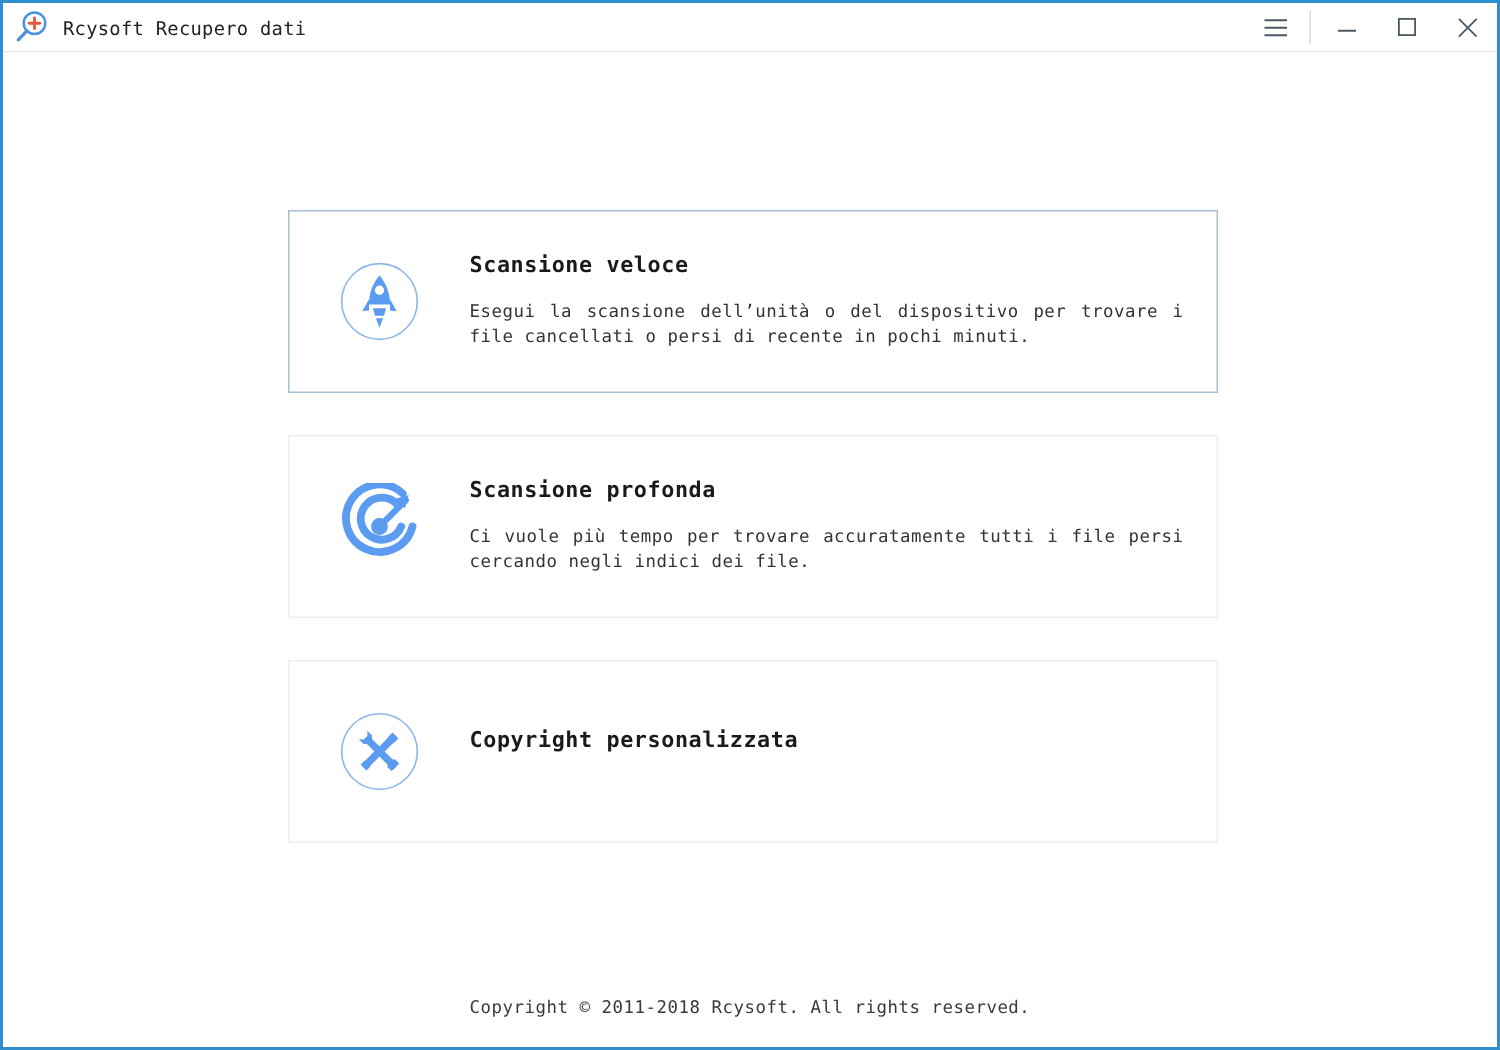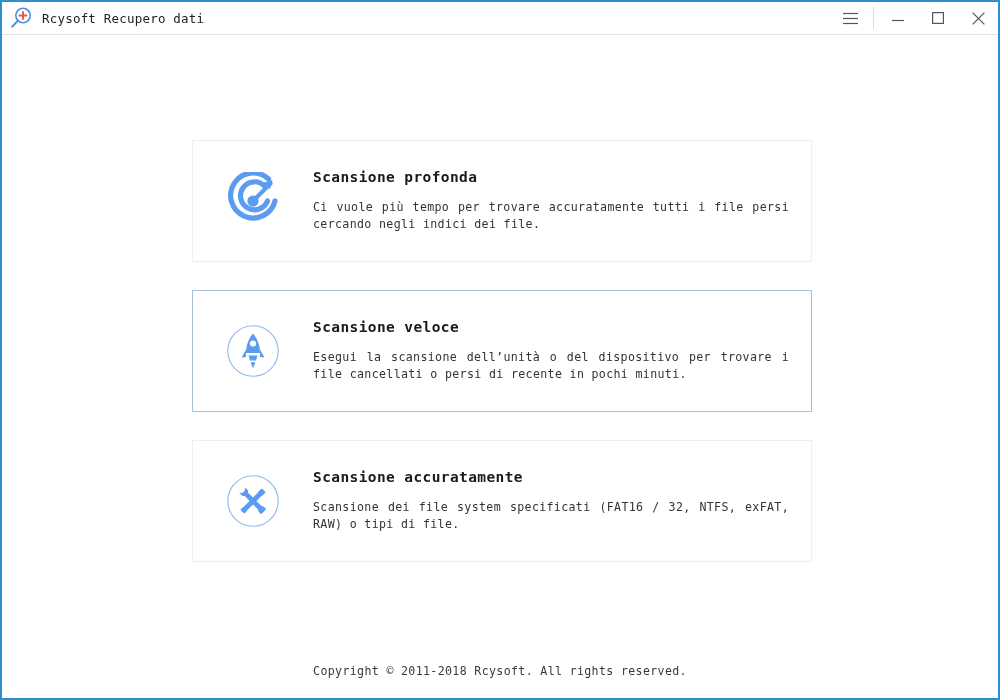--- a/index.html
+++ b/index.html
@@ -194,36 +194,20 @@
           <line x1="13.4" y1="1.6" x2="1.6" y2="13.4" stroke="#4c5964" stroke-width="1.2"></line>
         </svg>
       </div>
 
     </div>
   </div>
 
   <div class="content">
 
     <div class="cards">
-
-      <div class="card">
-        <div class="card-icon-wrap">
-          <svg width="58" height="58" viewBox="0 0 58 58">
-            <path d="M44.5 7 A22.5 22.5 0 1 0 51 29" fill="none" stroke="#5b9bf0" stroke-width="5.2" stroke-linecap="round"></path>
-            <path d="M41 14.5 A14 14 0 1 0 43.5 29" fill="none" stroke="#5b9bf0" stroke-width="5.2" stroke-linecap="round"></path>
-            <circle cx="29" cy="29" r="5.6" fill="#5b9bf0"></circle>
-            <line x1="29" y1="29" x2="46.5" y2="11.5" stroke="#5b9bf0" stroke-width="4.2" stroke-linecap="round"></line>
-            <path d="M39.6 10.5 L48.5 8 L46 16.9 Z" fill="#5b9bf0"></path>
-          </svg>
-        </div>
-        <div class="card-text">
-          <div class="card-title">Scansione profonda</div>
-          <div class="card-desc">Ci vuole più tempo per trovare accuratamente tutti i file persi cercando negli indici dei file.</div>
-        </div>
-      </div>
 
       <div class="card selected">
         <div class="card-icon-wrap">
           <svg width="54" height="54" viewBox="0 0 54 54">
             <circle cx="27" cy="27" r="25.2" fill="none" stroke="#8fb8e8" stroke-width="1.1"></circle>
             <path d="M27 9.5 C32 15.5 34 22 34 29 L20 29 C20 22 22 15.5 27 9.5 Z" fill="#5b9bf0"></path>
             <circle cx="27" cy="19.5" r="3.1" fill="#ffffff"></circle>
             <path d="M20 25.5 L15.5 33.5 L20 33 Z" fill="#5b9bf0"></path>
             <path d="M34 25.5 L38.5 33.5 L34 33 Z" fill="#5b9bf0"></path>
             <path d="M22.6 31.5 L31.4 31.5 L30 36.5 L24 36.5 Z" fill="#5b9bf0"></path>
@@ -231,39 +215,54 @@
           </svg>
         </div>
         <div class="card-text">
           <div class="card-title">Scansione veloce</div>
           <div class="card-desc">Esegui la scansione dell’unità o del dispositivo per trovare i file cancellati o persi di recente in pochi minuti.</div>
         </div>
       </div>
 
       <div class="card">
         <div class="card-icon-wrap">
+          <svg width="58" height="58" viewBox="0 0 58 58">
+            <path d="M44.5 7 A22.5 22.5 0 1 0 51 29" fill="none" stroke="#5b9bf0" stroke-width="5.2" stroke-linecap="round"></path>
+            <path d="M41 14.5 A14 14 0 1 0 43.5 29" fill="none" stroke="#5b9bf0" stroke-width="5.2" stroke-linecap="round"></path>
+            <circle cx="29" cy="29" r="5.6" fill="#5b9bf0"></circle>
+            <line x1="29" y1="29" x2="46.5" y2="11.5" stroke="#5b9bf0" stroke-width="4.2" stroke-linecap="round"></line>
+            <path d="M39.6 10.5 L48.5 8 L46 16.9 Z" fill="#5b9bf0"></path>
+          </svg>
+        </div>
+        <div class="card-text">
+          <div class="card-title">Scansione profonda</div>
+          <div class="card-desc">Ci vuole più tempo per trovare accuratamente tutti i file persi cercando negli indici dei file.</div>
+        </div>
+      </div>
+
+      <div class="card">
+        <div class="card-icon-wrap">
           <svg width="54" height="54" viewBox="0 0 54 54">
             <circle cx="27" cy="27" r="25.2" fill="none" stroke="#8fb8e8" stroke-width="1.1"></circle>
 
             <g transform="rotate(45 27 27)">
               <rect x="24.6" y="12" width="4.8" height="30" rx="1.2" fill="#5b9bf0"></rect>
               <path d="M24.2 12 L24.2 16.5 L26 18.2 L28 18.2 L29.8 16.5 L29.8 12 Z" fill="#5b9bf0"></path>
               <path d="M24.2 42 L29.8 42 L29.8 38.5 L27 36 L24.2 38.5 Z" fill="#5b9bf0"></path>
             </g>
 
             <g transform="rotate(-45 27 27)">
               <rect x="24.6" y="14" width="4.8" height="28" rx="1.2" fill="#5b9bf0"></rect>
               <path d="M23 11.5 L23 16 L25.3 18 L28.7 18 L31 16 L31 11.5 L28.6 14 L25.4 14 Z" fill="#5b9bf0"></path>
               <path d="M23.4 42 L30.6 42 L30.6 38 L27 35.4 L23.4 38 Z" fill="#5b9bf0"></path>
             </g>
           </svg>
         </div>
         <div class="card-text">
-          <div class="card-title">Scansione accuratamente</div>
-          <div class="card-desc">Scansione dei file system specificati (FAT16 / 32, NTFS, exFAT, RAW) o tipi di file.</div>
+          <div class="card-title">Copyright personalizzata</div>
         </div>
       </div>
 
     </div>
 
     <div class="footer">Copyright © 2011-2018 Rcysoft. All rights reserved.</div>
 
   </div>
 </div>
 

